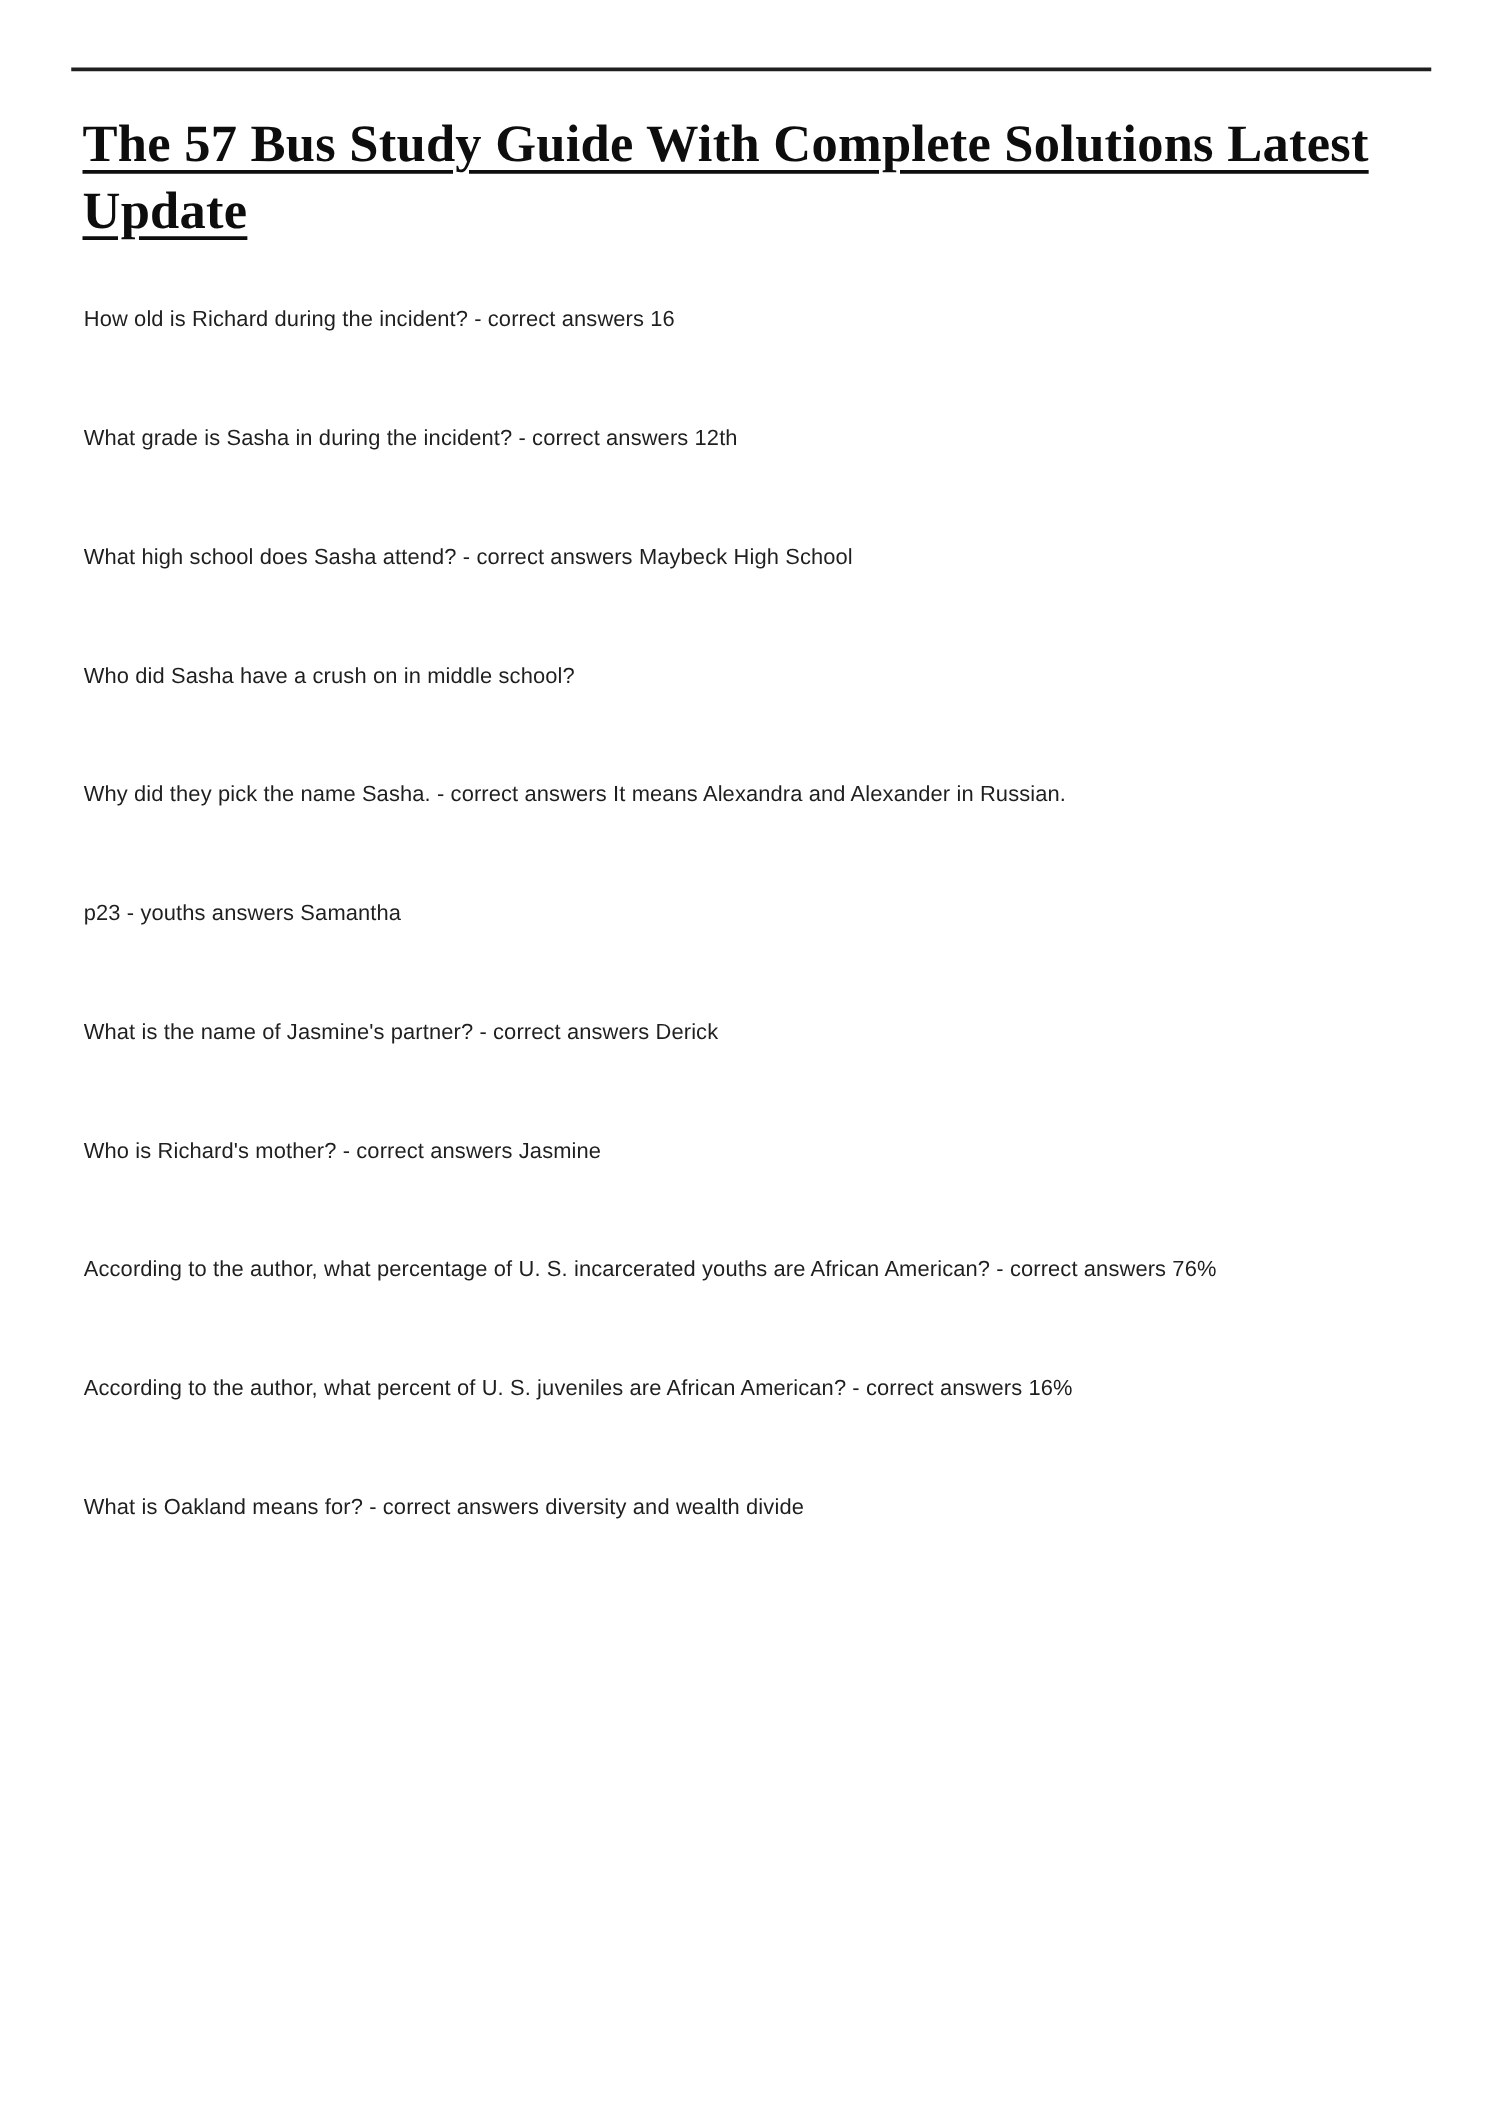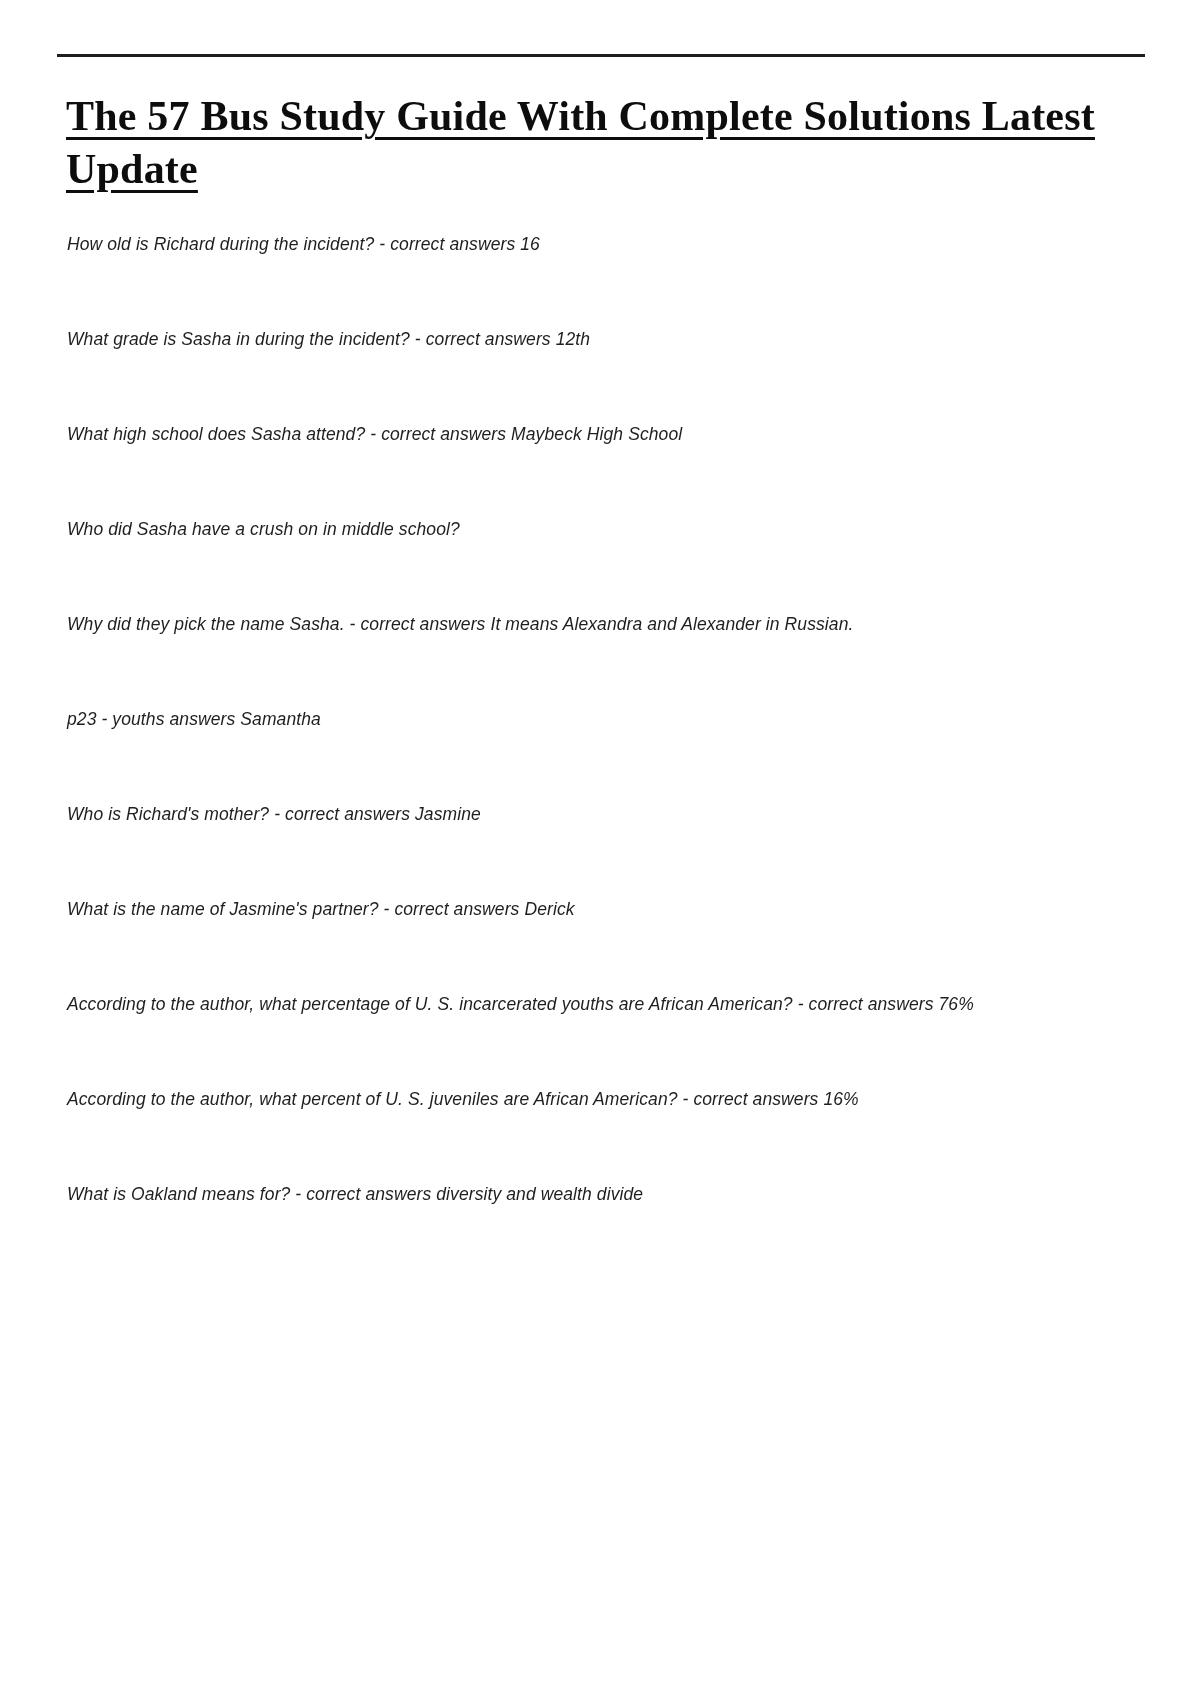--- a/index.html
+++ b/index.html
@@ -42,23 +42,22 @@
     line-height: 53px;
     color: #0d0d0d;
     text-decoration: underline;
     text-decoration-thickness: 3px;
     text-underline-offset: 7px;
     letter-spacing: 0.2px;
   }
   .qa-list {
     position: absolute;
     left: 67px;
-    top: 233px;
+    top: 244px;
     width: 1085px;
-    font-style: italic;
   }
   .qa-list p {
     margin: 0 0 73px 0;
     font-size: 17.5px;
     line-height: 22px;
     color: #1f1f1f;
     letter-spacing: 0.1px;
   }
 </style>
 </head>
@@ -70,22 +69,22 @@
 
   <h1 class="doc-title">The 57 Bus Study Guide With Complete Solutions Latest Update</h1>
 
   <div class="qa-list">
     <p>How old is Richard during the incident? - correct answers 16</p>
     <p>What grade is Sasha in during the incident? - correct answers 12th</p>
     <p>What high school does Sasha attend? - correct answers Maybeck High School</p>
     <p>Who did Sasha have a crush on in middle school?</p>
     <p>Why did they pick the name Sasha. - correct answers It means Alexandra and Alexander in Russian.</p>
     <p>p23 - youths answers Samantha</p>
+    <p>What is the name of Jasmine's partner? - correct answers Derick</p>
     <p>Who is Richard's mother? - correct answers Jasmine</p>
-    <p>What is the name of Jasmine's partner? - correct answers Derick</p>
     <p>According to the author, what percentage of U. S. incarcerated youths are African American? - correct answers 76%</p>
     <p>According to the author, what percent of U. S. juveniles are African American? - correct answers 16%</p>
     <p>What is Oakland means for? - correct answers diversity and wealth divide</p>
   </div>
 
   <div class="bottom-rule"></div>
 
 </div>
 
 </body></html>

